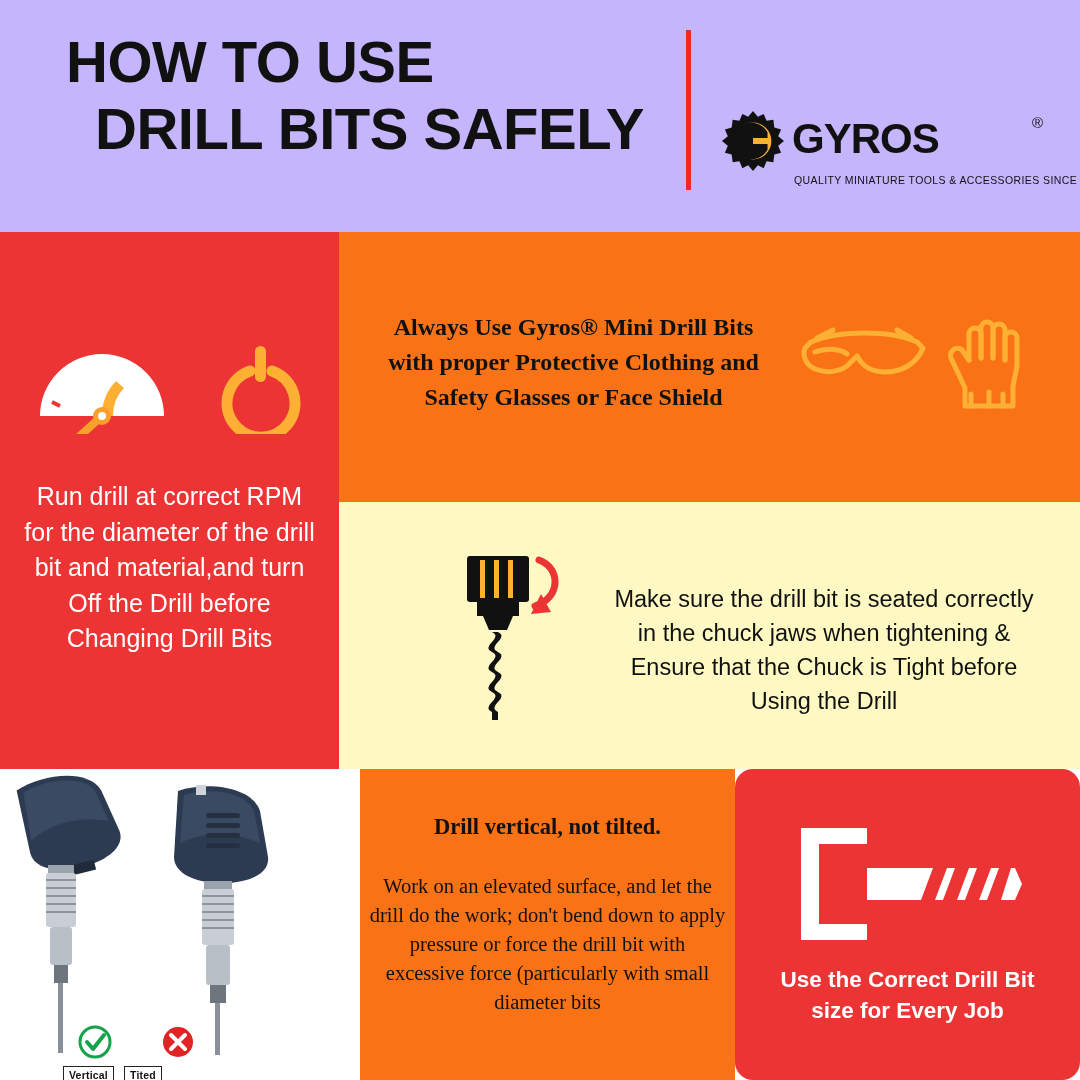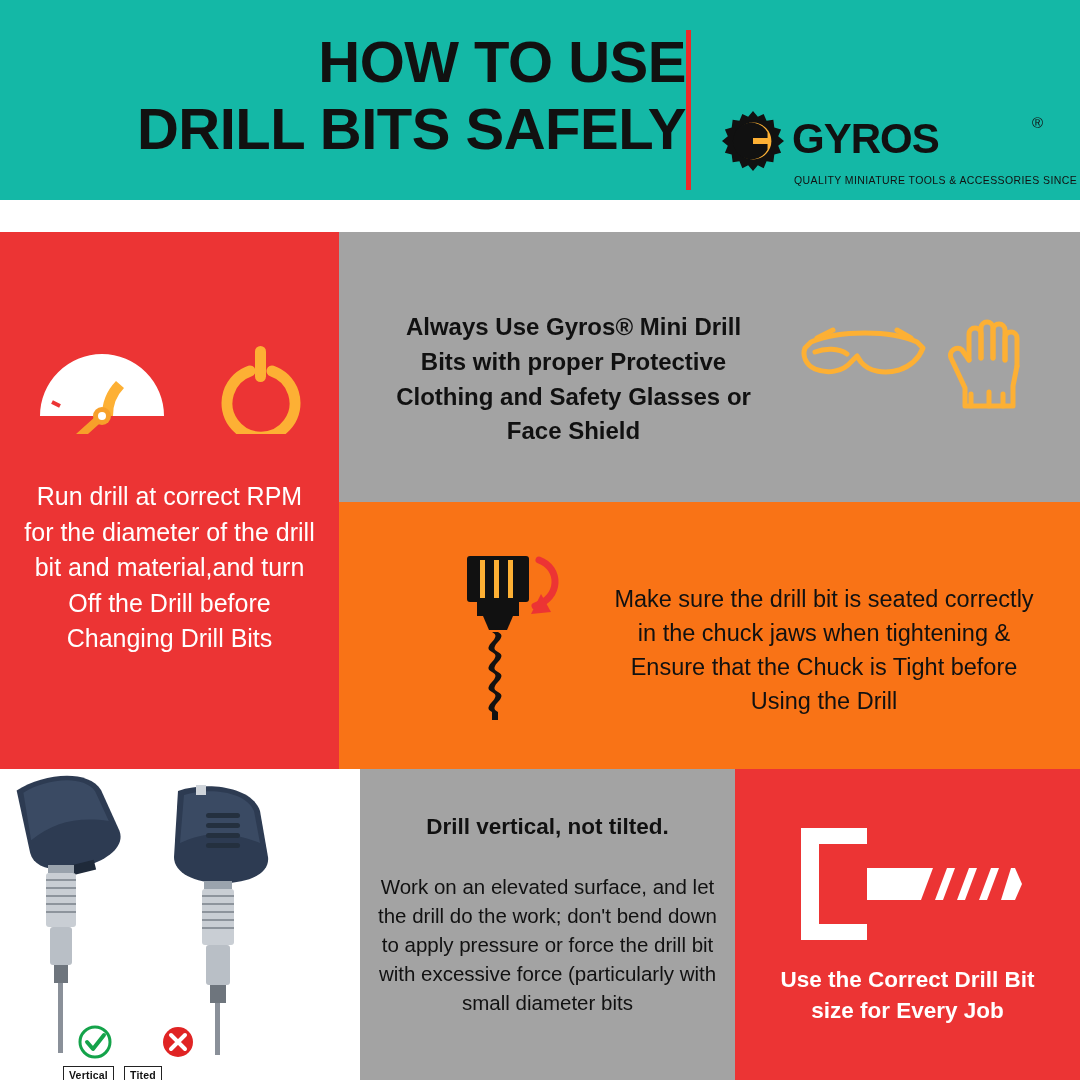--- a/index.html
+++ b/index.html
@@ -15,24 +15,23 @@
     width: 1080px;
     height: 1080px;
     overflow: hidden;
     background: #ffffff;
   }
 
   
   .header {
     position: absolute;
     left: 0; top: 0;
-    width: 1080px; height: 200px;
-    background: #14b8a6;
+    width: 1080px; height: 232px;
+    background: #c4b5fd;
     box-sizing: border-box;
-    text-align: right;
   }
   .header-title {
     position: absolute;
     left: 66px; top: 28px;
     width: 620px;
     color: #111111;
     font-weight: bold;
     font-size: 58px;
     line-height: 1.16;
     letter-spacing: -0.5px;
@@ -80,22 +79,22 @@
     color: #111111;
     white-space: nowrap;
   }
 
   
   .panel {
     position: absolute;
     box-sizing: border-box;
   }
   .panel-red   { background: #ec3434; }
-  .panel-white { background: #a3a3a3; }
-  .panel-amber { background: #f97316; }
+  .panel-white { background: #f97316; font-family: Liberation Serif, serif; }
+  .panel-amber { background: #fef9c3; }
 
   
   .p-rpm {
     left: 0; top: 232px;
     width: 339px; height: 537px;
   }
   .rpm-icons {
     position: absolute;
     left: 0; top: 92px;
     width: 339px; height: 110px;
@@ -179,21 +178,21 @@
     width: 359px;
     text-align: center;
     font-size: 20.5px;
     line-height: 1.42;
     color: #111111;
   }
 
   
   .p-size {
     left: 735px; top: 769px;
-    width: 345px; height: 311px;
+    width: 345px; height: 311px; border-radius: 18px;
   }
   .size-icon {
     position: absolute;
     left: 62px; top: 55px;
     width: 225px; height: 120px;
   }
   .size-text {
     position: absolute;
     left: 22px; top: 195px;
     width: 301px;

